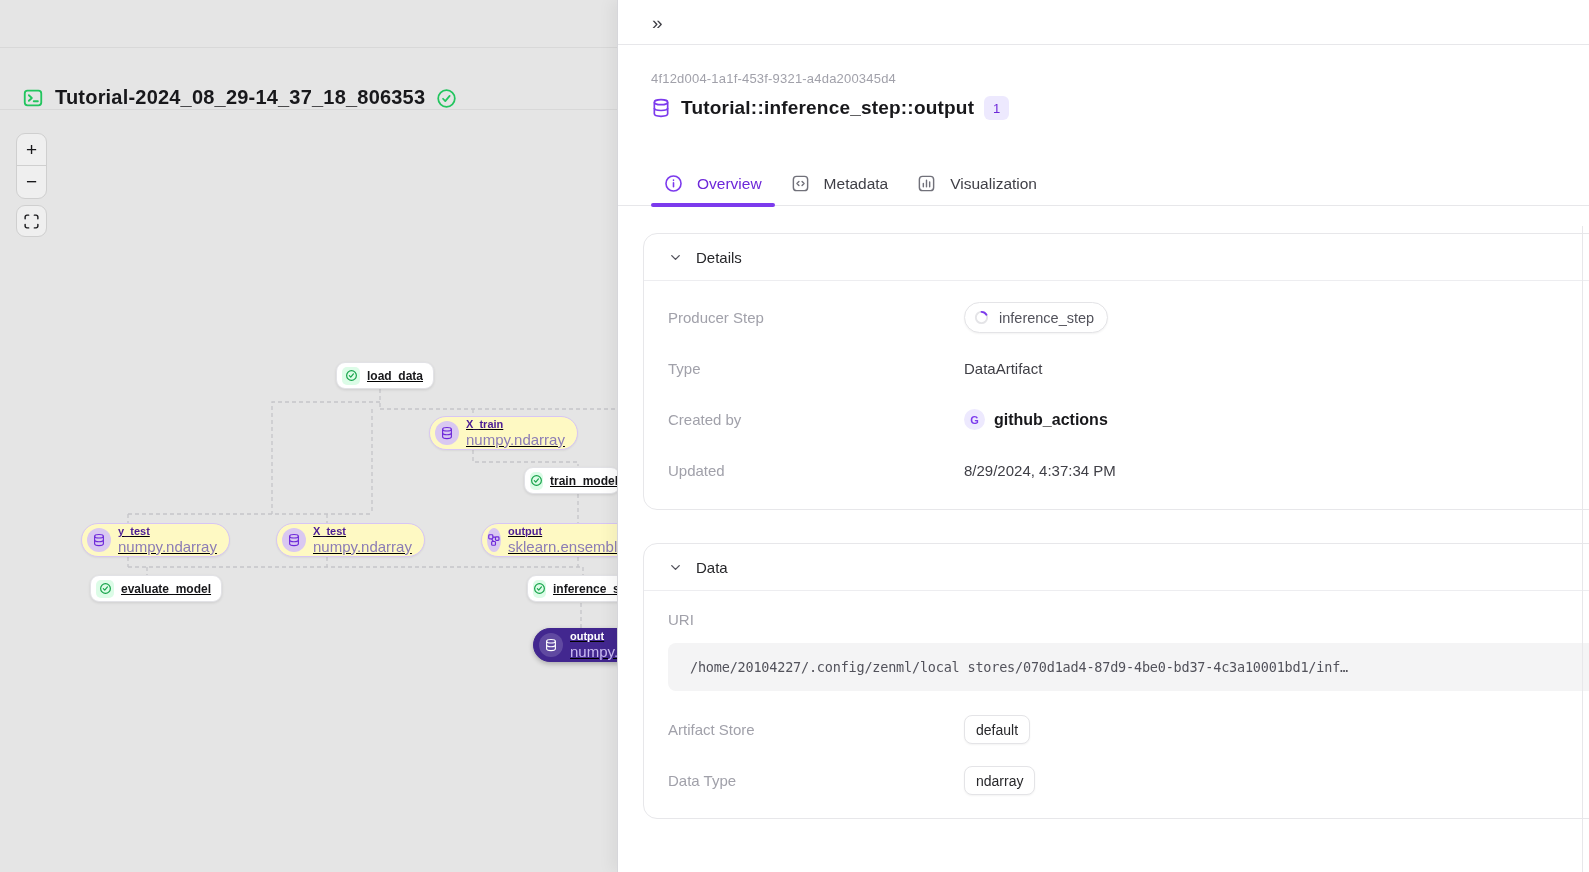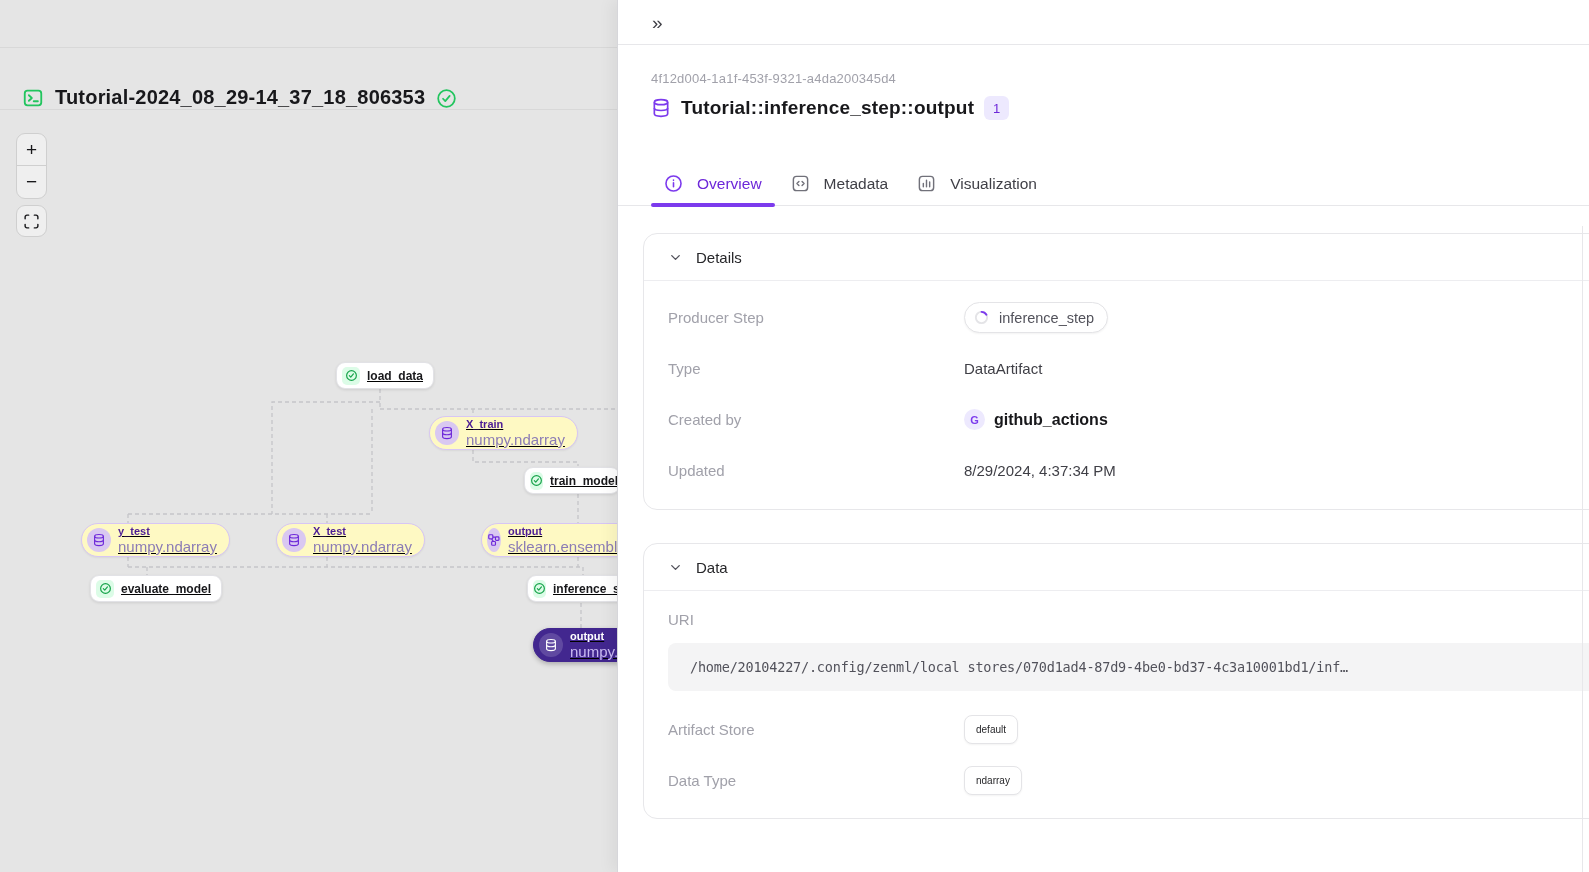--- a/index.html
+++ b/index.html
@@ -91,21 +91,21 @@
   .strong-val { font-size:16px; font-weight:700; color:#18181b; }
 
   .uri-label { padding:20px 24px 0; font-size:15px; color:#a1a1aa; }
   .uri-box { margin:15px 24px 0; height:48px; background:#f4f4f5; border-radius:8px;
     display:flex; align-items:center; padding:0 16px 0 22px; }
   .uri-text { flex:1; font-family:"DejaVu Sans Mono", monospace; font-size:13.5px; color:#52525b;
     white-space:nowrap; overflow:hidden; letter-spacing:-0.2px; }
   .copy-btn { background:none; border:none; cursor:pointer; color:#52525b; display:flex; padding:3px; }
   .rows2 { padding:13px 0 12px; }
   .pill-val { display:inline-flex; align-items:center; height:29px; padding:0 11px;
-    border:1px solid #e4e4e7; border-radius:8px; background:#fff; font-size:10px; color:#27272a;
+    border:1px solid #e4e4e7; border-radius:8px; background:#fff; font-size:14px; color:#27272a;
     box-shadow:0 1px 2px rgba(0,0,0,.05); }
   .scroll-track { position:absolute; right:6px; top:226px; bottom:0; width:1px; background:#e7e7ea; }
 </style>
 </head>
 <body>
 
 <div class="canvas">
   <div class="canvas-topbar"></div>
 
   <div class="canvas-titlebar">

